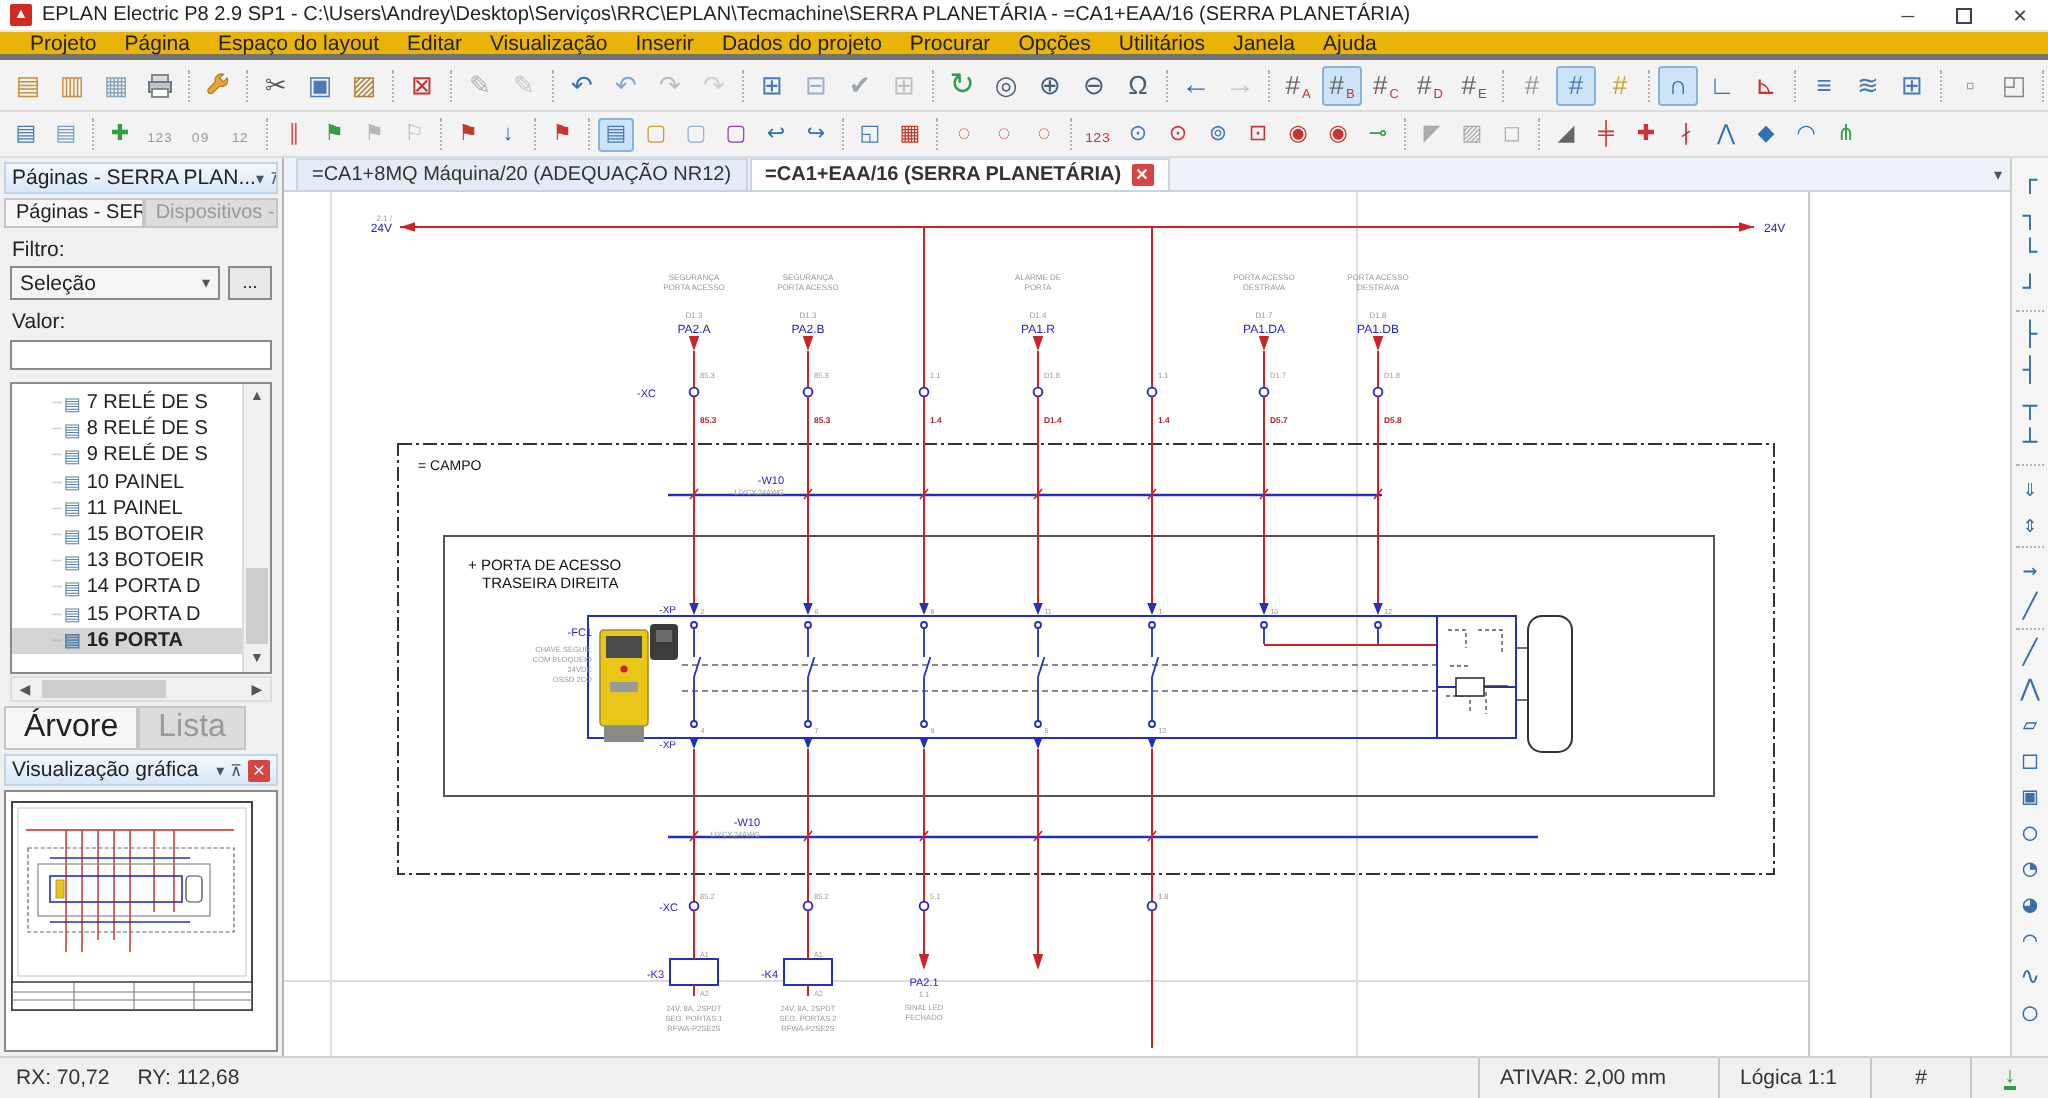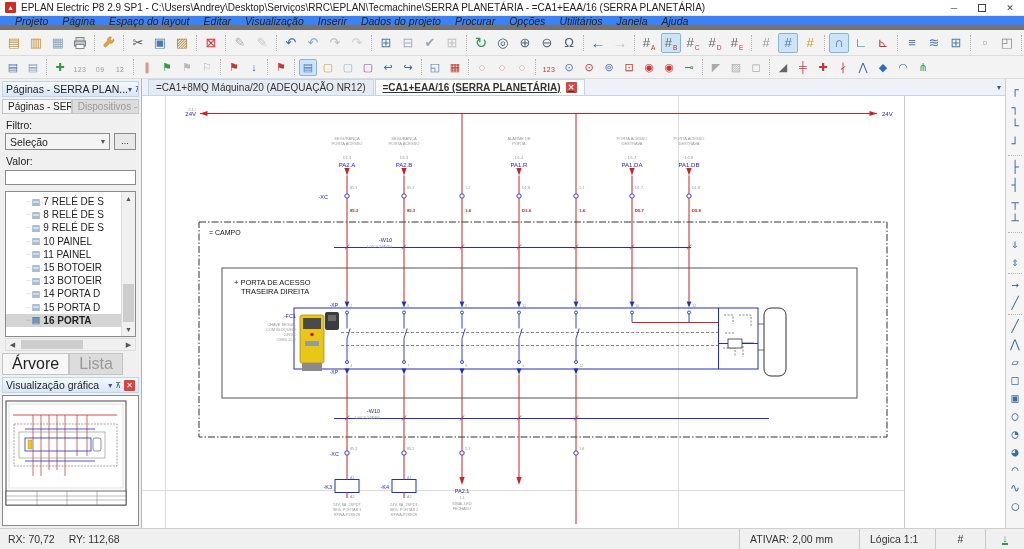--- a/index.html
+++ b/index.html
@@ -5,21 +5,21 @@
   html,body{margin:0;padding:0;width:1024px;height:549px;overflow:hidden;
     font-family:"Liberation Sans",sans-serif;font-size:11px;color:#222;background:#fff;}
   *{box-sizing:border-box;}
   .titlebar{height:16px;display:flex;align-items:center;background:#fff;border-bottom:1px solid #e8e8e8;}
   .logo{width:11px;height:11px;background:#d22a1f;margin:0 5px 0 5px;display:flex;align-items:center;justify-content:center;
     color:#fff;font-size:7px;line-height:1;border-radius:1px;}
   .title-text{font-size:10px;white-space:nowrap;}
   .win-btns{margin-left:auto;display:flex;height:16px;}
   .win-btn{width:28px;display:flex;align-items:center;justify-content:center;font-size:9px;color:#444;}
   .restore-box{width:8px;height:8px;border:1px solid #444;}
-  .menubar{height:14px;display:flex;align-items:center;background:#3b82f6;border-bottom:5px solid #737373;padding-left:8px;font-style:italic;}
+  .menubar{height:14px;display:flex;align-items:center;background:#eab308;border-bottom:3px solid #737373;padding-left:8px;}
   .menu-item{padding:0 7px;font-size:10.5px;white-space:nowrap;}
   .toolbar{display:flex;align-items:center;background:#f3f3f3;border-bottom:1px solid #dcdcdc;padding:0 3px;overflow:hidden;}
   #toolbar1{height:26px;}
   #toolbar2{height:23px;}
   .tbi{min-width:20px;height:20px;display:inline-flex;align-items:center;justify-content:center;
     font-size:13px;line-height:1;margin:0 1px;border-radius:2px;border:1px solid transparent;}
   #toolbar2 .tbi{min-width:18px;height:17px;font-size:11px;}
   .tbi.hl{background:#cde3f8;border:1px solid #8ab3dc;}
   .tbi .sub{font-size:6.5px;color:#c0392b;align-self:flex-end;margin-left:1px;}
   .tdiv{width:0;height:16px;border-left:1px dotted #b2b2b2;margin:0 3px;}
@@ -54,21 +54,21 @@
   .hscroll .thumb{height:9px;background:#cdcdcd;width:62px;margin-left:2px;}
   .btabs{display:flex;margin:2px 2px 0 2px;}
   .btab{padding:1px 9px;font-size:16px;border:1px solid #c5c5c5;background:#dcdcdc;color:#999;}
   .btab.active{background:#f7f7f7;color:#222;font-weight:normal;}
   .preview{flex:1;margin:2px 2px 2px 2px;border:1px solid #8a8a8a;background:#fff;overflow:hidden;}
   
   .workspace{flex:1;display:flex;flex-direction:column;min-width:0;}
   .doc-tabs{height:17px;background:#eef2f8;border-bottom:1px solid #c9d4e2;display:flex;align-items:flex-end;padding-left:6px;}
   .dtab{height:16px;display:flex;align-items:center;padding:0 7px;font-size:10px;border:1px solid #c9d4e2;border-bottom:none;
     background:#e4ebf5;color:#333;white-space:nowrap;margin-right:1px;}
-  .dtab.active{background:#fff;font-weight:bold;text-decoration:underline;}
+  .dtab.active{background:#fff;font-weight:bold;}
   .dtab .closebox{margin-left:5px;}
   .dtab-menu{margin-left:auto;margin-right:4px;font-size:8px;color:#456;align-self:center;}
   .canvas{flex:1;background:#fff;position:relative;}
   .canvas svg{display:block;}
   svg text{font-family:"Liberation Sans",sans-serif;}
   
   .right-toolbar{width:19px;background:#f5f5f5;border-left:1px solid #cfcfcf;display:flex;flex-direction:column;align-items:center;padding-top:2px;}
   .rtbi{width:18px;height:18px;display:flex;align-items:center;justify-content:center;font-size:12px;color:#3a6ea5;
     font-family:"DejaVu Sans Mono",monospace;line-height:1;}
   .rdiv{width:14px;border-top:1px dotted #b5b5b5;margin:2px 0;}

